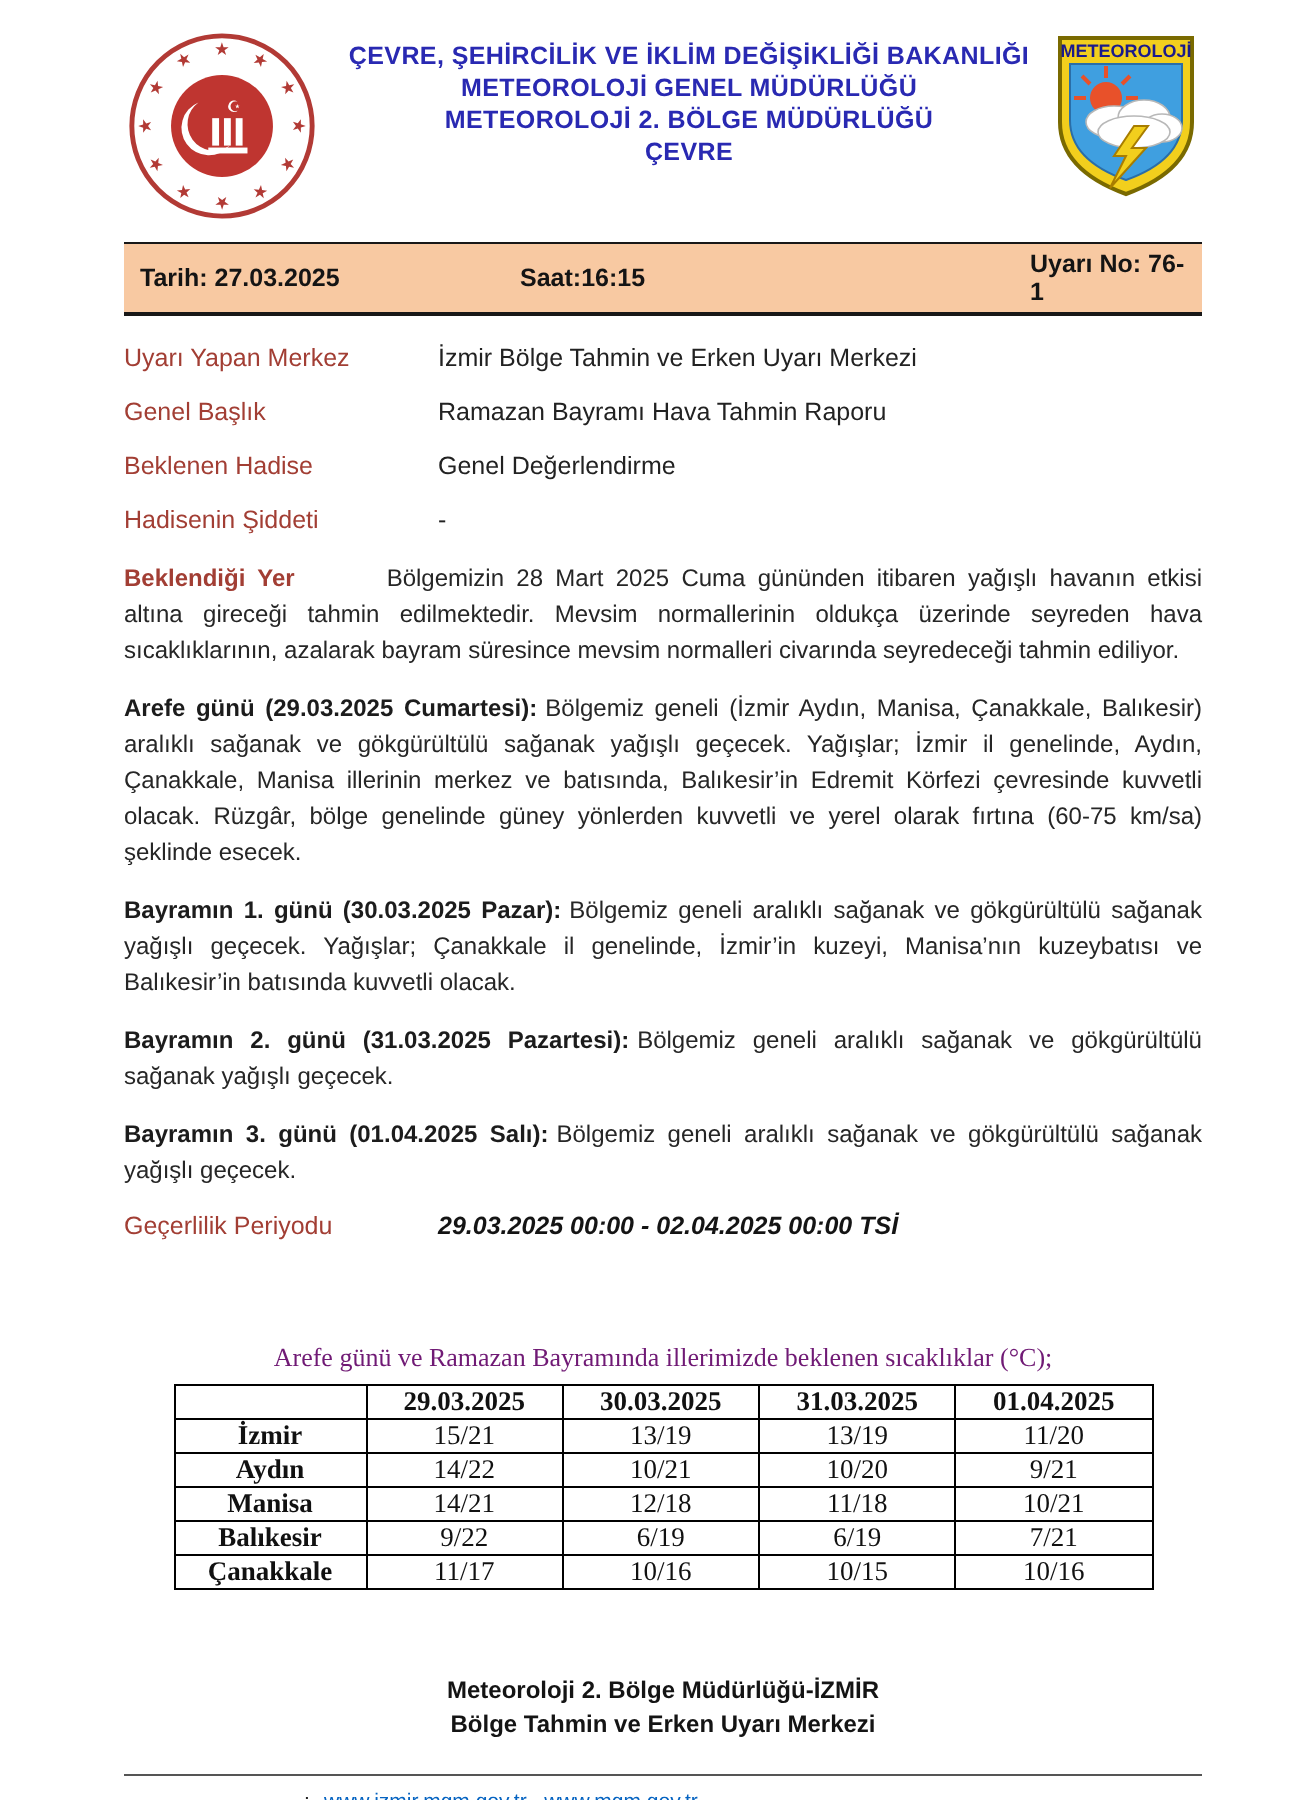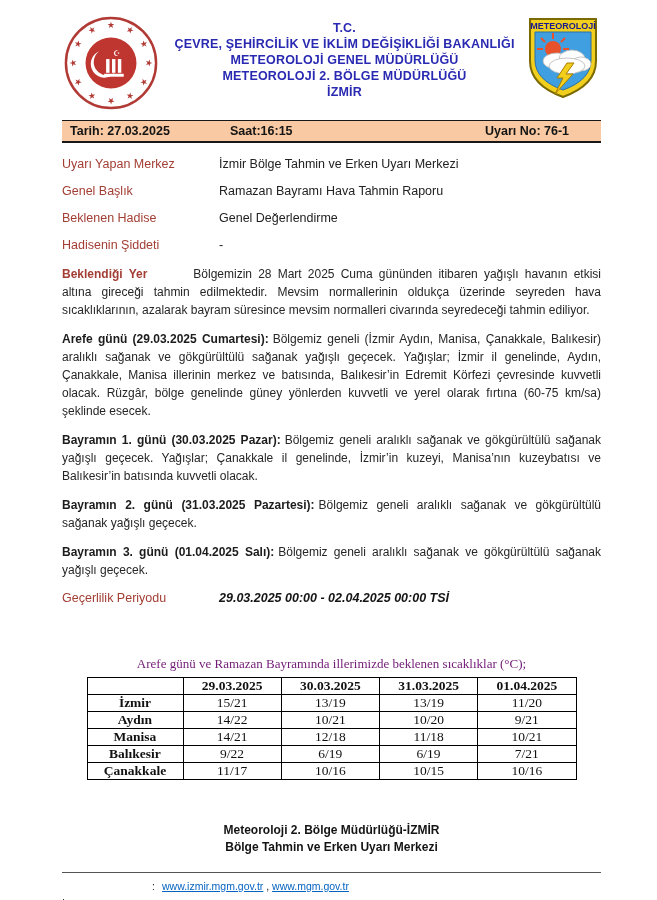--- a/index.html
+++ b/index.html
@@ -13,21 +13,21 @@
   .doc-header{display:flex;align-items:flex-start;}
   .emblem-wrap{width:100px;flex:0 0 100px;}
   .header-title{flex:1;text-align:center;color:#2929b2;font-weight:bold;
     font-size:12.5px;line-height:16px;padding-top:6px;letter-spacing:.2px;}
   .badge-wrap{width:74px;flex:0 0 74px;padding-top:2px;}
   
   .info-bar{margin-top:4px;background:#f8c9a2;border-top:1.5px solid #181818;
     border-bottom:2.5px solid #181818;display:flex;align-items:center;
     padding:3px 8px;font-weight:bold;font-size:12.5px;color:#141414;}
   .info-tarih{width:160px;}
-  .info-saat{width:255px;}
+  .info-saat{width:255px;margin-left:30px;}
   .info-uyari{flex:1;}
   
   .fields{margin-top:14px;}
   .field-row{display:flex;margin-bottom:12px;font-size:12.5px;line-height:15px;}
   .field-label{width:157px;flex:0 0 157px;color:#a23e34;font-weight:normal;}
   .field-value{flex:1;color:#222;}
   
   .para{margin:11px 0 0 0;font-size:12px;line-height:18px;text-align:justify;color:#262626;}
   .para:first-of-type{margin-top:4px;}
   .p-label{font-weight:bold;color:#1c1c1c;margin-right:4px;}
@@ -84,25 +84,24 @@
         <g fill="#ffffff">
           <rect x="45" y="46" width="3.5" height="14"></rect>
           <rect x="51" y="46" width="3.5" height="14"></rect>
           <rect x="57" y="46" width="3.5" height="14"></rect>
           <rect x="43" y="61" width="20" height="3"></rect>
         </g>
       </svg>
     </div>
 
     <div class="header-title">
-      <div>T.C.</div>
       <div>ÇEVRE, ŞEHİRCİLİK VE İKLİM DEĞİŞİKLİĞİ BAKANLIĞI</div>
       <div>METEOROLOJİ GENEL MÜDÜRLÜĞÜ</div>
       <div>METEOROLOJİ 2. BÖLGE MÜDÜRLÜĞÜ</div>
-      <div>İZMİR</div>
+      <div>ÇEVRE</div>
     </div>
 
     <div class="badge-wrap">
       <svg width="72" height="84" viewBox="0 0 72 84">
         <path d="M3,3 h66 v42 q0,24 -33,36 q-33,-12 -33,-36 z" fill="#f2cf1d" stroke="#7a6a00" stroke-width="2"></path>
         <path d="M8,16 h56 v28 q0,20 -28,30 q-28,-10 -28,-30 z" fill="#3f9fe0" stroke="#2a6ea8" stroke-width="1"></path>
         <text x="36" y="12.5" font-size="9" font-weight="bold" fill="#1a1a8c" text-anchor="middle" font-family="'Liberation Sans',sans-serif">METEOROLOJİ</text>
         <g stroke="#e8512a" stroke-width="2">
           <line x1="26" y1="17" x2="26" y2="23"></line>
             <line x1="14" y1="22" x2="18" y2="26"></line>

